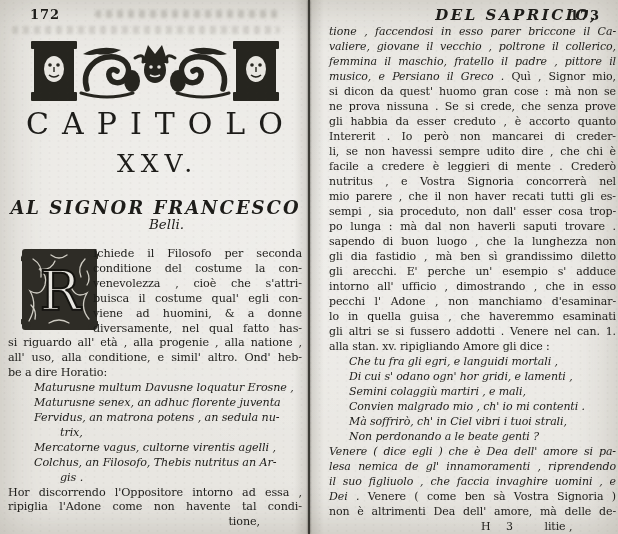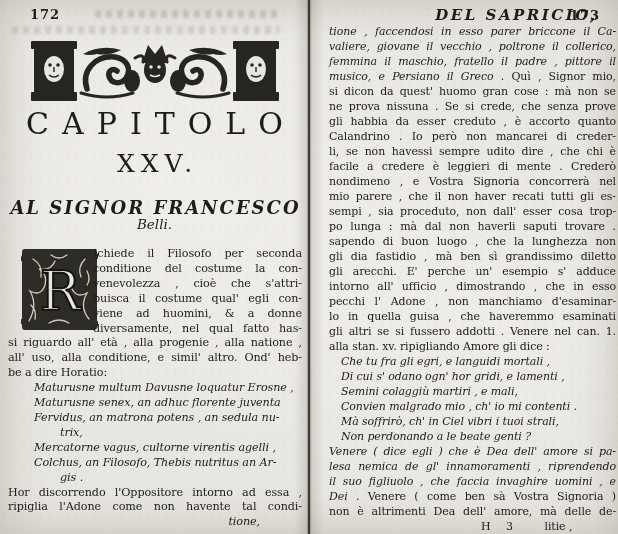--- a/index.html
+++ b/index.html
@@ -33,37 +33,37 @@
 
   
   #left-pageno { position:absolute; left:30px; top:7px; font-size:13px; font-weight:bold; letter-spacing:1px; }
   #headpiece { position:absolute; left:31px; top:40px; width:248px; height:62px; }
   #capitolo { position:absolute; top:106px; left:0; width:100%; text-align:center;
     font-size:30px; letter-spacing:13px; padding-left:13px; box-sizing:border-box; }
   #chapter-numeral { position:absolute; top:149px; left:0; width:100%; text-align:center;
     font-size:25px; letter-spacing:6px; padding-left:6px; box-sizing:border-box; }
   #dedication-1 { position:absolute; top:197px; left:0; width:100%; text-align:center;
     font-style:italic; font-weight:bold; font-size:18px; letter-spacing:2px; padding-left:2px; box-sizing:border-box; }
-  #dedication-2 { position:absolute; top:216px; left:0; width:100%; text-align:center;
+  #dedication-2 { position:absolute; top:216px; left:12px; width:100%; text-align:center;
     font-style:italic; font-size:13.5px; }
 
   
   #dropcap { position:absolute; left:21px; top:247px; width:77px; height:85px; }
 
   
   .body { position:absolute; }
   #left-body  { left:8px;  top:247px; width:294px; font-size:11.2px; line-height:14.9px; }
   #right-body { left:20px; top:24px;  width:287px; font-size:11px;   line-height:15px; }
   .ln { text-align:justify; text-align-last:justify; letter-spacing:-0.1px; }
   .ln.bc { margin-left:85px; }                
   .ln.sh { text-align-last:left; }            
   .ln.v  { margin-left:26px; text-align-last:left; font-style:italic; }
   .ln.v2 { margin-left:52px; text-align-last:left; font-style:italic; }
-  #right-body .ln.v { margin-left:12px; }
-  .ln.cw { text-align-last:right; padding-right:42px;font-style:italic; }   
+  #right-body .ln.v { margin-left:20px; }
+  .ln.cw { text-align-last:right; padding-right:42px; }   
   .s-i { font-style:italic; }
   .s-r { font-style:normal; }
   #sig-line { text-align-last:left; }
   #sig-mark { margin-left:152px; letter-spacing:6px; }
   #right-catchword { margin-left:22px; }
 
   
   #running-title { position:absolute; top:6px; left:0; width:100%; text-align:center;
     font-style:italic; font-weight:bold; font-size:15px; letter-spacing:2.5px;
     padding-left:14px; box-sizing:border-box;margin-left:46px; }
@@ -189,24 +189,24 @@
     <div class="body" id="right-body">
       <div>
 
       <div class="ln"><span class="s-i">tione , faccendosi in esso parer briccone il Ca-</span></div>
           <div class="ln"><span class="s-i">valiere, giovane il vecchio , poltrone il collerico,</span></div>
           <div class="ln"><span class="s-i">femmina il maschio, fratello il padre , pittore il</span></div>
           <div class="ln"><span class="s-i">musico, e Persiano il Greco . </span><span class="s-r">Quì , Signor mio,</span></div>
           <div class="ln"><span class="s-r">si dicon da quest' huomo gran cose : mà non se</span></div>
           <div class="ln"><span class="s-r">ne prova nissuna . Se si crede, che senza prove</span></div>
           <div class="ln"><span class="s-r">gli habbia da esser creduto , è accorto quanto</span></div>
-          <div class="ln"><span class="s-r">Calandrino . Io però non mancarei di creder-</span></div>
+          <div class="ln"><span class="s-r">Intererit . Io però non mancarei di creder-</span></div>
           <div class="ln"><span class="s-r">li, se non havessi sempre udito dire , che chi è</span></div>
           <div class="ln"><span class="s-r">facile a credere è leggieri di mente . Crederò</span></div>
-          <div class="ln"><span class="s-r">nondimeno , e Vostra Signoria concorrerà nel</span></div>
+          <div class="ln"><span class="s-r">nutritus , e Vostra Signoria concorrerà nel</span></div>
           <div class="ln"><span class="s-r">mio parere , che il non haver recati tutti gli es-</span></div>
           <div class="ln"><span class="s-r">sempi , sia proceduto, non dall' esser cosa trop-</span></div>
           <div class="ln"><span class="s-r">po lunga : mà dal non haverli saputi trovare .</span></div>
           <div class="ln"><span class="s-r">sapendo di buon luogo , che la lunghezza non</span></div>
           <div class="ln"><span class="s-r">gli dia fastidio , mà ben sì grandissimo diletto</span></div>
           <div class="ln"><span class="s-r">gli arecchi. E' perche un' esempio s' adduce</span></div>
           <div class="ln"><span class="s-r">intorno all' ufficio , dimostrando , che in esso</span></div>
           <div class="ln"><span class="s-r">pecchi l' Adone , non manchiamo d'esaminar-</span></div>
           <div class="ln"><span class="s-r">lo in quella guisa , che haveremmo esaminati</span></div>
           <div class="ln"><span class="s-r">gli altri se si fussero addotti . Venere nel can. 1.</span></div>

